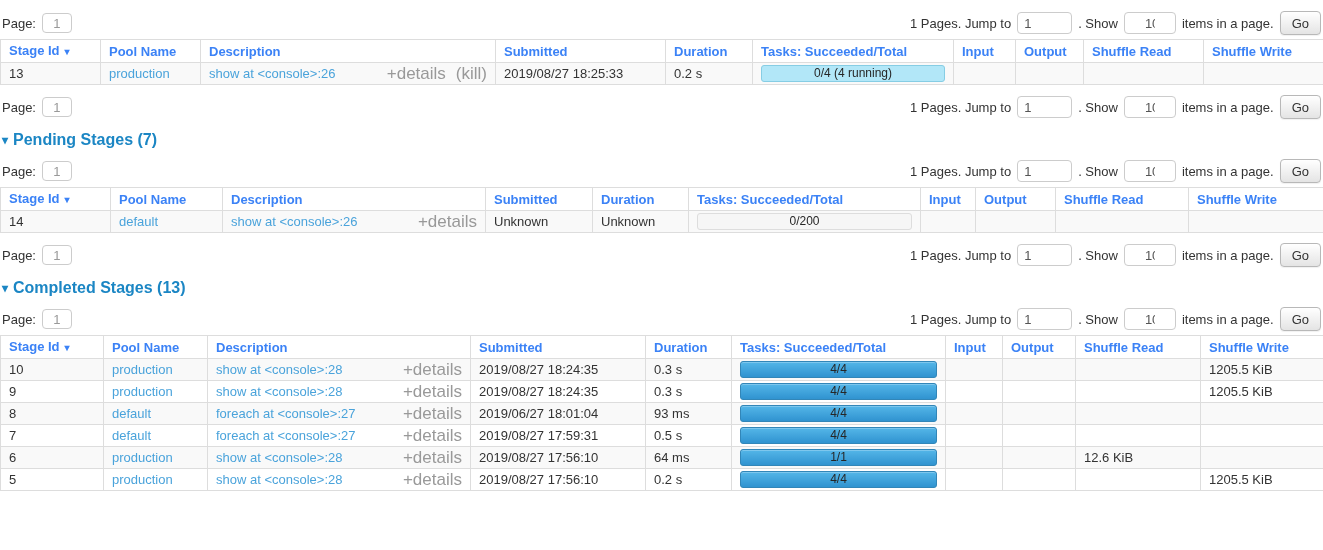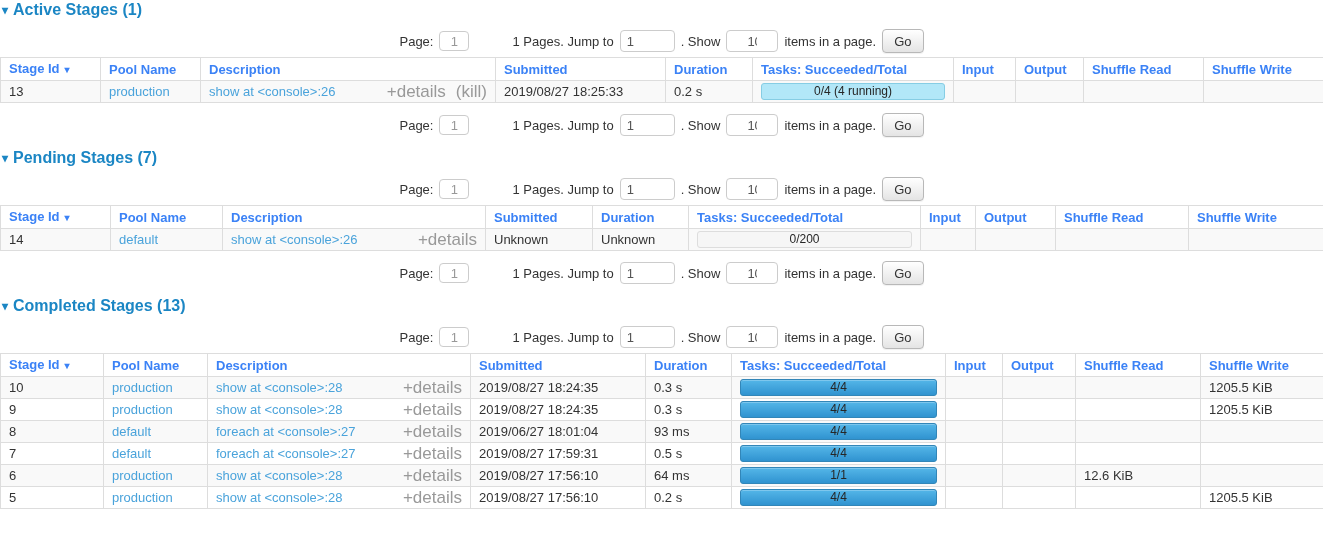--- a/index.html
+++ b/index.html
@@ -21,21 +21,21 @@
     font-family:"Liberation Sans",sans-serif;font-size:13px;color:#333;
   }
   .wrap{padding-top:1px;}
   .section-heading{
     margin:0 0 0 2px;font-size:16px;font-weight:bold;line-height:17px;
     color:var(--section-heading);cursor:pointer;
   }
   .section:not(:first-child) .section-heading{margin-top:12px;}
   .section-heading .arrow{font-size:12px;margin-right:5px;vertical-align:1px;}
   .pagebar{
-    display:flex;justify-content:center;align-items:center;
+    display:flex;justify-content:space-between;align-items:center;
     margin:10px 2px 0 2px;height:24px;gap:43px;
   }
   .pleft,.pright{display:flex;align-items:center;gap:6px;}
   input{font-family:"Liberation Sans",sans-serif;font-size:13px;}
   input.page{width:30px;height:20px;text-align:center;color:#999;border:1px solid #ccc;border-radius:4px;}
   input.jump{width:55px;height:22px;padding:1px 6px;color:#555;border:1px solid #ccc;border-radius:4px;}
   input.show{width:52px;height:22px;padding:1px 20px;color:#555;border:1px solid #ccc;border-radius:4px;}
   button.go{
     height:24px;padding:1px 11px;border:1px solid #b8b8b8;border-radius:4px;
     background:linear-gradient(#ffffff,#e4e4e4);color:#333;font-size:13px;
@@ -66,21 +66,20 @@
   }
   .pbar.running{background:var(--bar-running-bg);border:1px solid var(--bar-running-border);}
   .pbar.empty{background:var(--bar-empty-bg);border:1px solid var(--bar-empty-border);}
 </style>
 </head>
 <body>
 
 <div class="wrap">
 
   <div class="section">
-    <h4 class="section-heading"><span class="arrow">▾</span><span>Active Stages (1)</span></h4>
 
     <div class="pagebar">
       <div class="pleft">
         <span>Page:</span>
         <input class="page" value="1" style="">
       </div>
       <div class="pright">
         <span>1 Pages. Jump to</span>
         <input class="jump" value="1" style="">
         <span>. Show</span>

